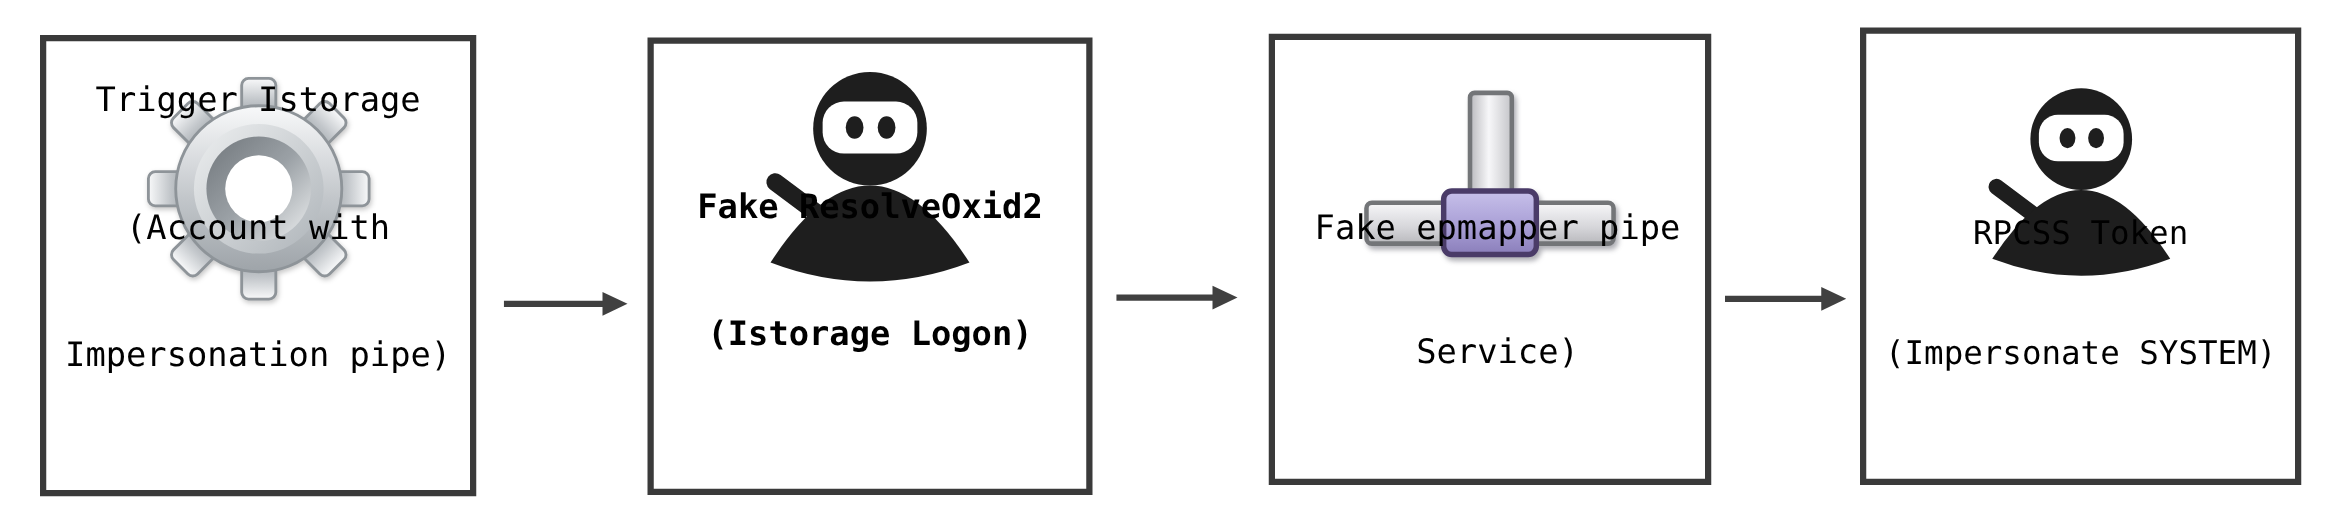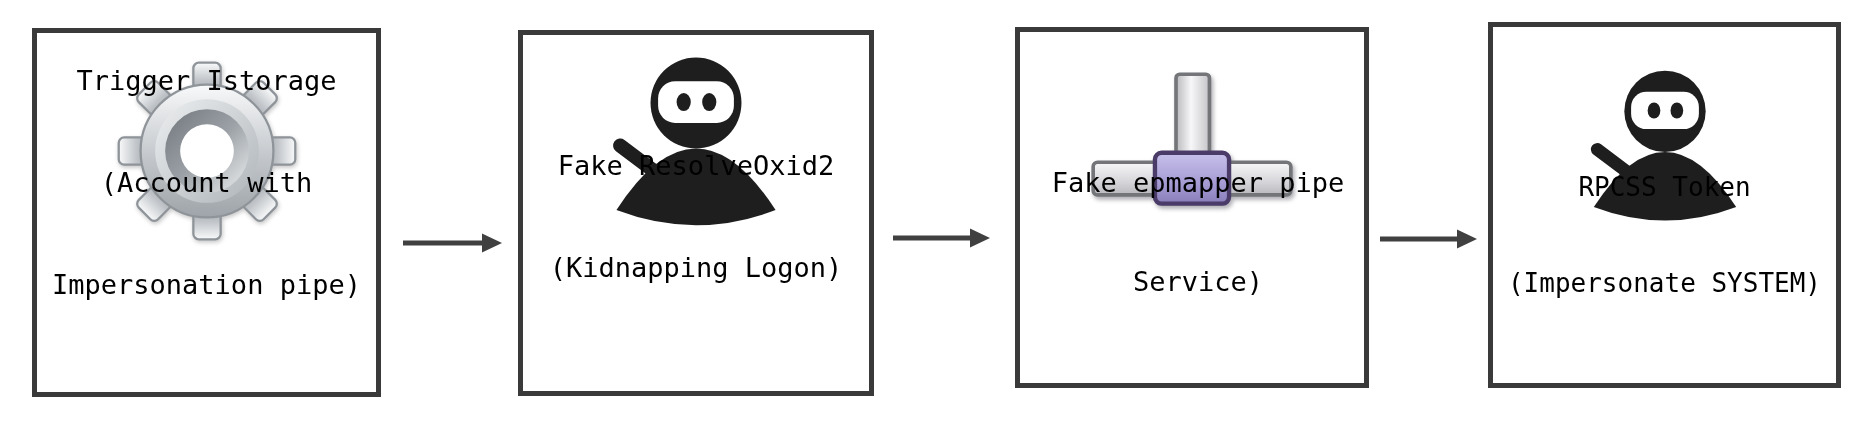--- a/index.html
+++ b/index.html
@@ -36,21 +36,21 @@
   .label {
     position: absolute;
     left: 0;
     right: 0;
     text-align: center;
     color: #000000;
     font-size: 27px;
     white-space: pre;
   }
   #step1 .label { bottom: 22px; line-height: 34px; }
-  #step2 .label { bottom: 38px; line-height: 34px; }
+  #step2 .label { bottom: 38px; line-height: 34px; font-weight: bold; }
   #step3 .label { bottom: 19px;  line-height: 33px; margin-left: 12px; }
   #step4 .label { bottom: 20px; line-height: 32px; font-size: 26px; }
 
   .arrow { position: absolute; }
   #arrow1 { left: 403px;  top: 233px; }
   #arrow2 { left: 893px;  top: 228px; }
   #arrow3 { left: 1380px; top: 229px; }
 
   .defs-holder { position: absolute; width: 0; height: 0; overflow: hidden; }
 </style>
@@ -146,21 +146,21 @@
   </svg>
 
   <section class="step" id="step2">
     <span class="icon">
       <svg width="190" height="180" viewBox="0 0 200 190">
           <use href="#sym-ninja"></use>
         </svg>
     </span>
     <div class="label">
       <div>Fake ResolveOxid2</div>
-      <div>(Kidnapping Logon)</div>
+      <div>(Istorage Logon)</div>
     </div>
   </section>
 
   <svg class="arrow" id="arrow2" width="98" height="20" viewBox="0 0 98 20">
     <line x1="0" y1="10" x2="78" y2="10" stroke="#404040" stroke-width="5"></line>
     <polygon points="77,0.5 97,10 77,19.5" fill="#404040"></polygon>
   </svg>
 
   <section class="step" id="step3">
     <span class="icon">

